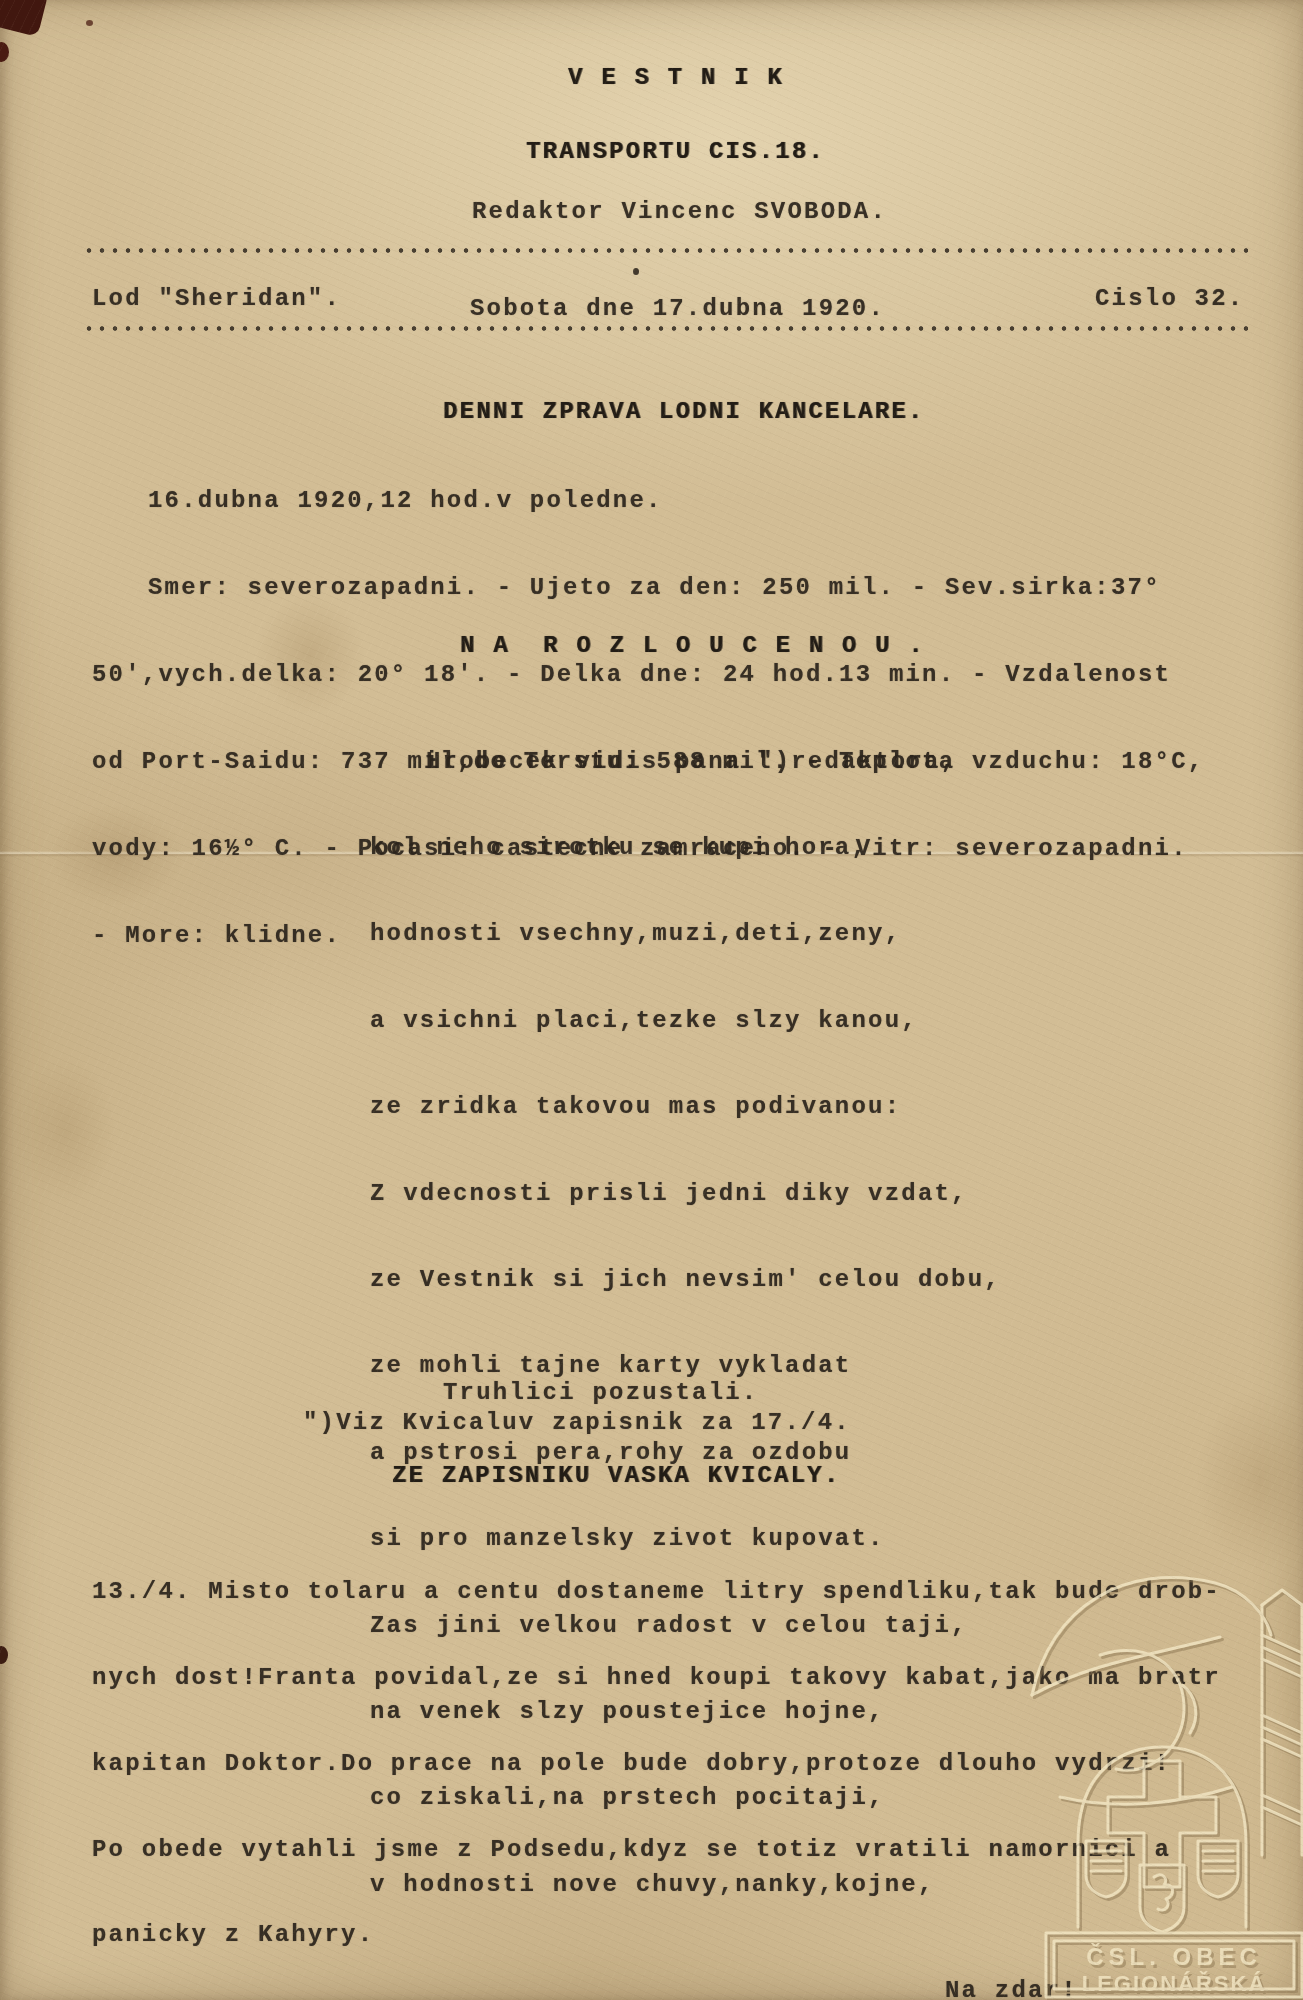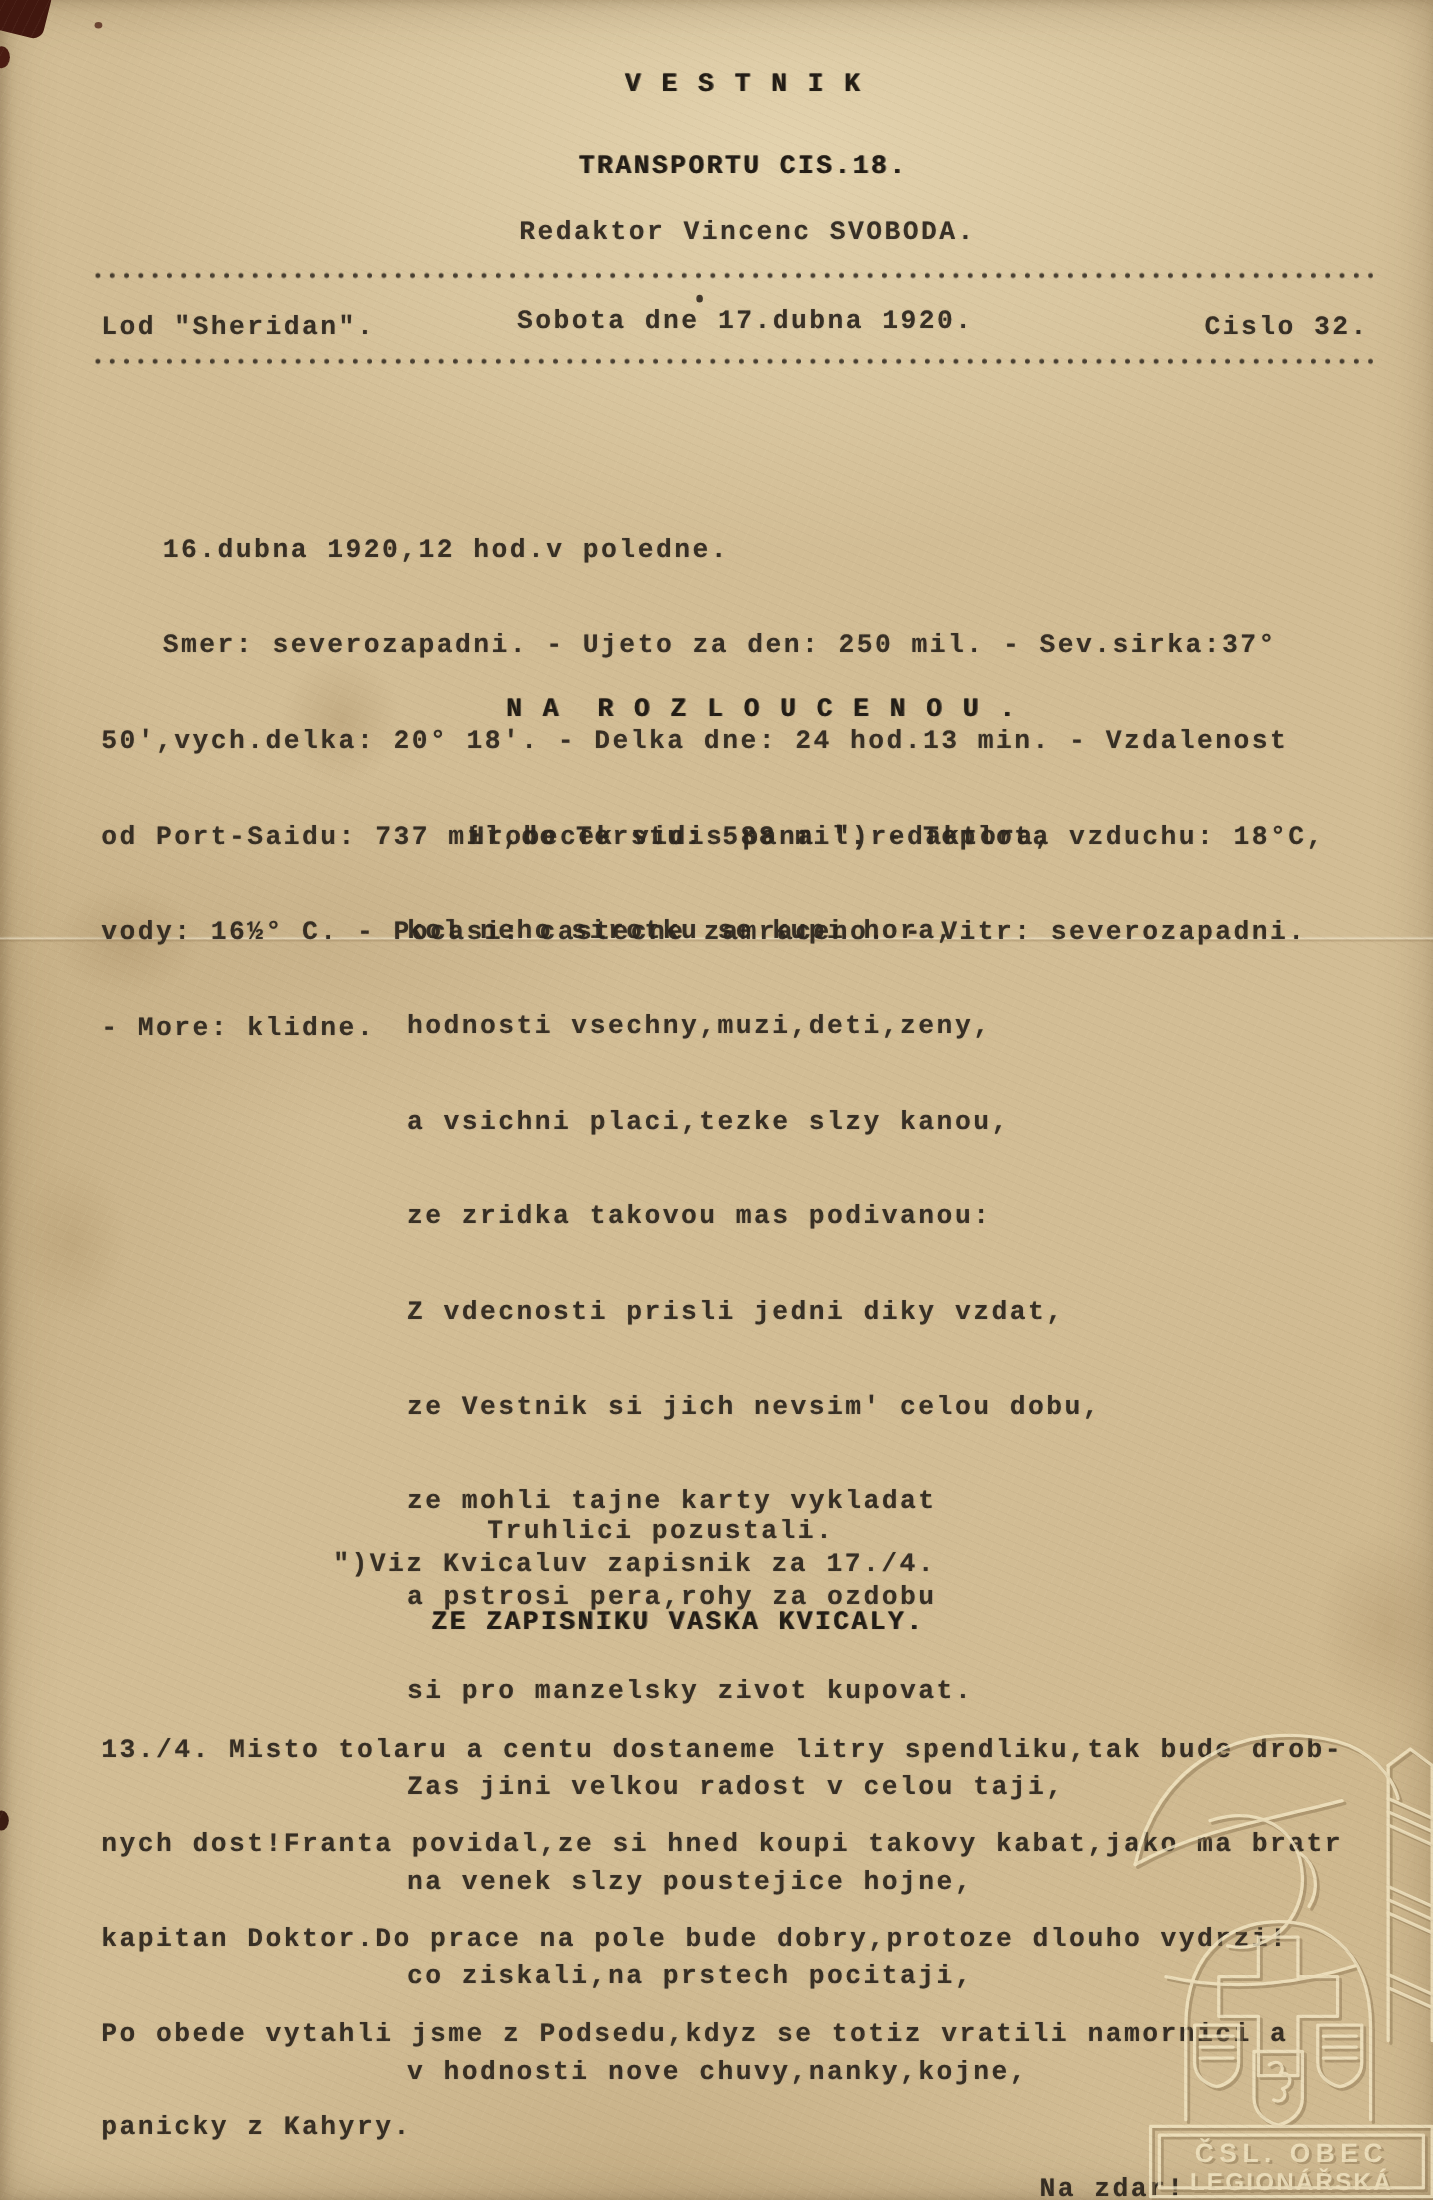--- a/index.html
+++ b/index.html
@@ -57,25 +57,26 @@
 
   <div class="txt-layer">
 
     <div class="t heading" style="left:568px;top:64px;">V E S T N I K</div>
     <div class="t heading" style="left:526px;top:138px;">TRANSPORTU CIS.18.</div>
     <div class="t" style="left:472px;top:198px;">Redaktor Vincenc SVOBODA.</div>
 
     <div class="dotline" style="top:246px;"></div>
 
     <div class="t" style="left:92px;top:285px;">Lod "Sheridan".</div>
-    <div class="t" style="left:470px;top:279px;">Sobota dne 17.dubna 1920.</div>
+    <div class="t" style="left:470px;top:295px;">Sobota dne 17.dubna 1920.</div>
     <div class="t" style="left:1095px;top:285px;">Cislo 32.</div>
 
     <div class="dotline" style="top:324px;"></div>
 
+    <div class="t heading" style="left:443px;top:398px;">DENNI ZPRAVA LODNI KANCELARE.</div>
     <div class="t block report" style="left:92px;top:428px;">
       <div class="ind">16.dubna 1920,12 hod.v poledne.</div>
       <div class="ind">Smer: severozapadni. - Ujeto za den: 250 mil. - Sev.sirka:37°</div>
       <div>50',vych.delka: 20° 18'. - Delka dne: 24 hod.13 min. - Vzdalenost</div>
       <div>od Port-Saidu: 737 mil,do Terstu: 588 mil. - Teplota vzduchu: 18°C,</div>
       <div>vody: 16½° C. - Pocasi: castecne zamraceno. - Vitr: severozapadni.</div>
       <div>- More: klidne.</div>
     </div>
 
     <div class="t heading" style="left:460px;top:632px;">N A  R O Z L O U C E N O U .</div>

